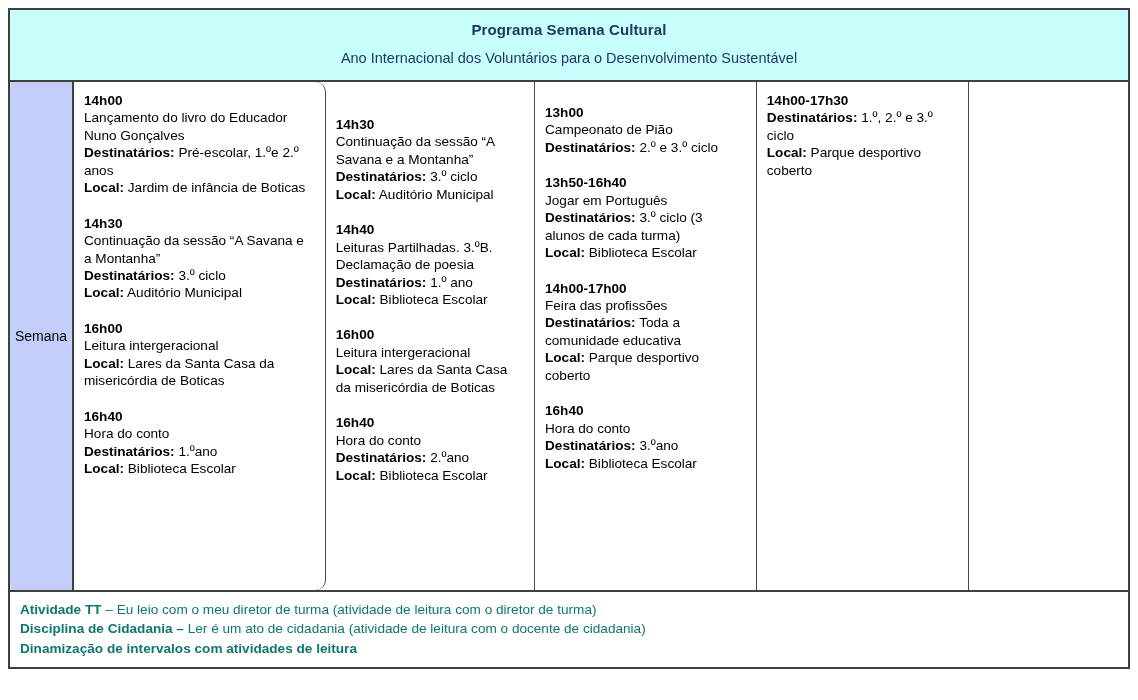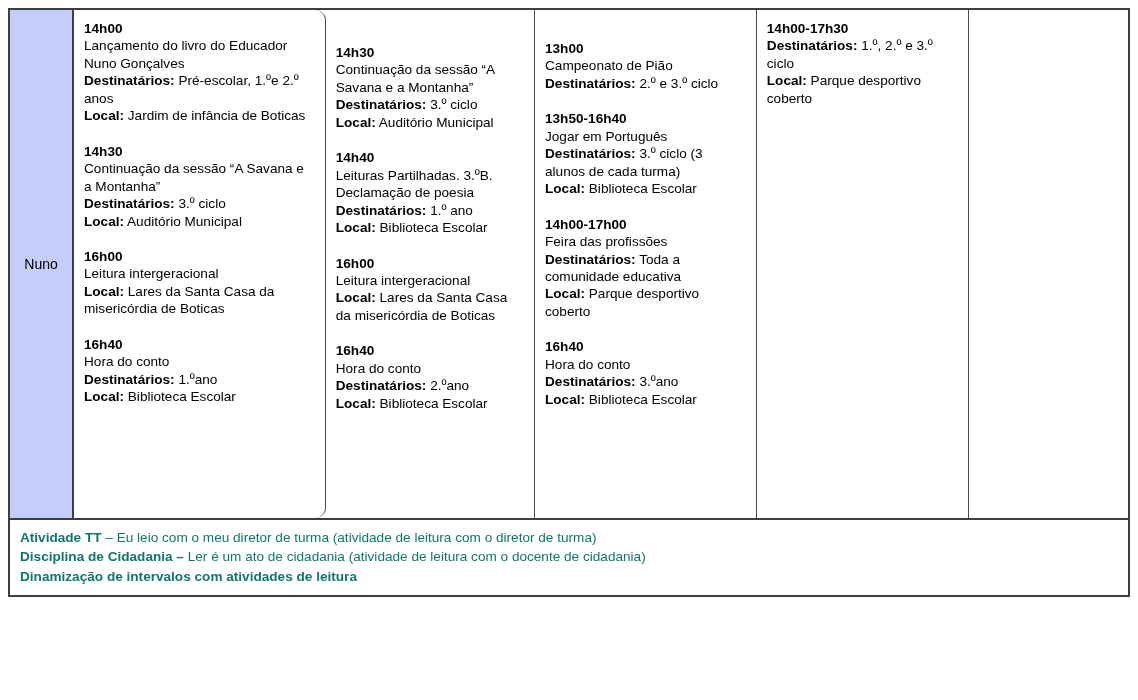--- a/index.html
+++ b/index.html
@@ -73,21 +73,21 @@
     border-right: 1px solid #4a4a4a;
     font-size: 13.6px;
     line-height: 1.285;
     color: #000000;
     min-height: 508px;
   }
   .col:last-child { border-right: none; }
 
   .col-1 { width: 260px; border-radius: 10px; }
   .col-2 { width: 216px; padding-top: 34px; }
-  .col-3 { width: 229px; padding-top: 30px; }
+  .col-3 { width: 229px; padding-top: 22px; }
   .col-4 { width: 219px; display: flex; align-items: flex-start; }
   .col-5 { width: 164px; flex: 1 1 auto; }
 
   .col-4 .events { width: 100%; }
 
   .event { margin: 0 0 18px 0; }
   .event:last-child { margin-bottom: 0; }
 
   .event .time {
     font-weight: bold;
@@ -108,25 +108,29 @@
     color: #0f766e;
     white-space: nowrap;
   }
   .footer-line b { font-weight: bold; }
 </style>
 </head>
 <body>
 
 <div class="sheet">
 
+  <div class="header">
+    <div class="header-title">Programa Semana Cultural</div>
+    <div class="header-subtitle">Ano Internacional dos Voluntários para o Desenvolvimento Sustentável</div>
+  </div>
 
   <div class="body-row">
 
     <div class="period-cell">
-      <span>Nuno</span>
+      <span>Semana</span>
     </div>
 
     <div class="col col-1">
       <div class="events">
           <div class="event">
             <span class="time">14h00</span>
             <span class="desc">Lançamento do livro do Educador Nuno Gonçalves</span>
             <span class="line"><b>Destinatários:</b> Pré-escolar, 1.ºe 2.º anos</span>
             <span class="line"><b>Local:</b> Jardim de infância de Boticas</span>
           </div>

